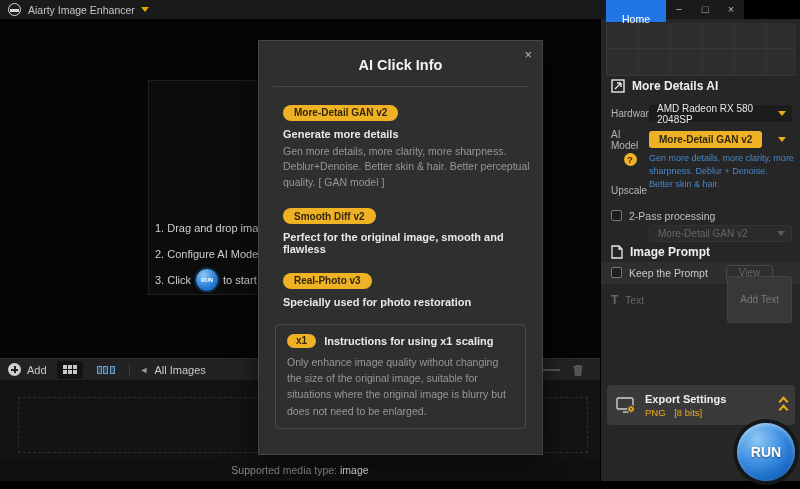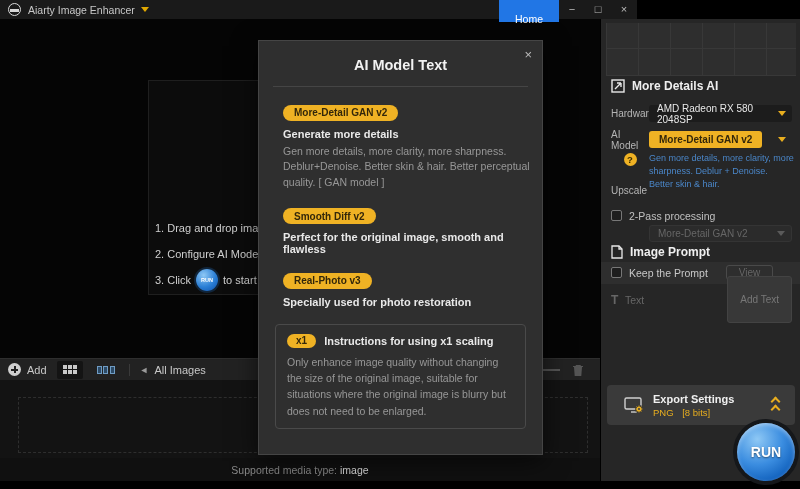--- a/index.html
+++ b/index.html
@@ -1,20 +1,20 @@
 <!DOCTYPE html>
 <html><head>
 <meta charset="utf-8">
 <style>
   * { margin:0; padding:0; box-sizing:border-box; }
   html,body { width:800px; height:489px; overflow:hidden; background:#000; }
   body { font-family:"Liberation Sans", sans-serif; position:relative; color:#ccc; }
 
   
-  .titlebar { position:absolute; left:0; top:0; width:637px; height:19px; background:#1a1a1a; display:flex; align-items:center; z-index:50; }
+  .titlebar { position:absolute; left:0; top:0; width:744px; height:19px; background:#1a1a1a; display:flex; align-items:center; z-index:50; }
   .logo { width:13px; height:13px; margin-left:8px; border-radius:50%; border:1.5px solid #d8d8d8; position:relative; overflow:hidden; }
   .logo::after { content:""; position:absolute; left:1px; right:1px; top:5px; height:2.5px; background:#d8d8d8; }
   .app-name { margin-left:7px; font-size:10.5px; color:#c8c8c8; }
   .chev-dn { width:0; height:0; border-left:4px solid transparent; border-right:4px solid transparent; border-top:5px solid #e0a800; margin-left:6px; }
   .tb-right { margin-left:auto; display:flex; align-items:center; height:100%; }
   .home-btn { background:#2176e5; color:#fff; font-size:10.5px; height:19px; line-height:19px; padding:12px 16px; cursor:pointer; }
   .winctl { width:26px; text-align:center; color:#bbb; font-size:11px; line-height:19px; cursor:pointer; }
 
   
   .canvas { position:absolute; left:0; top:19px; width:600px; height:339px; background:#050505; overflow:hidden; }
@@ -67,21 +67,21 @@
   .model-desc { position:absolute; left:48px; right:6px; color:#4a86c8; font-size:9px; line-height:1.45; }
   .checkbox { width:11px; height:11px; border:1px solid #777; background:#1e1e1e; border-radius:2px; margin-right:7px; flex-shrink:0; cursor:pointer; }
   .dd-disabled { flex:1; height:17px; background:#2b2b2b; border:1px solid #343434; border-radius:3px; color:#666; font-size:10px; display:flex; align-items:center; padding:0 8px; position:relative; }
   .chev-gray { position:absolute; right:6px; width:0; height:0; border-left:4px solid transparent; border-right:4px solid transparent; border-top:5px solid #5a5a5a; }
   .lite-row { position:absolute; left:0; right:0; background:#2e2e2e; }
   .btn-ghost { border:1px solid #4a4a4a; border-radius:3px; color:#666; font-size:10px; padding:1px 12px; background:transparent; }
   .btn-dim { background:#383838; border:1px solid #434343; border-radius:3px; color:#777; font-size:10px; padding:17px 12px; }
   .t-icon { color:#666; font-weight:bold; font-size:12px; width:14px; }
   .dim { color:#666; }
 
-  .export-card { position:absolute; left:6px; top:366px; width:188px; height:40px; background:#3a3a3a; border-radius:4px; display:flex; align-items:center; padding:0 16px; cursor:pointer; }
+  .export-card { position:absolute; left:6px; top:366px; width:188px; height:40px; background:#3a3a3a; border-radius:4px; display:flex; align-items:center; padding:0 8px; cursor:pointer; }
   .export-txt { margin-left:8px; }
   .export-title { color:#f0f0f0; font-size:11px; font-weight:bold; }
   .export-fmt { color:#e8ae1f; font-size:9.5px; margin-top:2px; }
   .export-fmt span { margin-right:6px; }
   .dbl-chev { margin-left:auto; display:flex; flex-direction:column; gap:1px; }
   .dbl-chev i { width:7px; height:7px; border-left:2px solid #e8ae1f; border-top:2px solid #e8ae1f; transform:rotate(45deg); }
   .run-btn { position:absolute; left:136px; top:404px; width:58px; height:58px; border-radius:50%;
     background:radial-gradient(circle at 35% 28%, #8ec8f5 0%, #3b8de0 45%, #1565c0 75%, #0d4ea8 100%);
     box-shadow:0 0 0 4px #15171a, inset 0 2px 4px rgba(255,255,255,.45); display:flex; align-items:center; justify-content:center; cursor:pointer; z-index:20; }
   .run-btn span { color:#fff; font-weight:bold; font-size:14px; text-shadow:0 1px 2px rgba(0,0,0,.5); }
@@ -267,21 +267,21 @@
       </div>
   </div>
 
   <div class="run-btn">
     <span>RUN</span>
   </div>
 </div>
 
 <div class="modal">
   <div class="modal-close">×</div>
-  <div class="modal-title">AI Model Text</div>
+  <div class="modal-title">AI Click Info</div>
   <div class="modal-divider"></div>
 
   <div class="m-section">
     <span class="m-pill">More-Detail GAN v2</span>
     <div class="m-head">Generate more details</div>
     <div class="m-body">Gen more details, more clarity, more sharpness. Deblur+Denoise. Better skin &amp; hair. Better perceptual quality.  [ GAN model ]</div>
   </div>
 
   <div class="m-section">
     <span class="m-pill">Smooth Diff v2</span>

